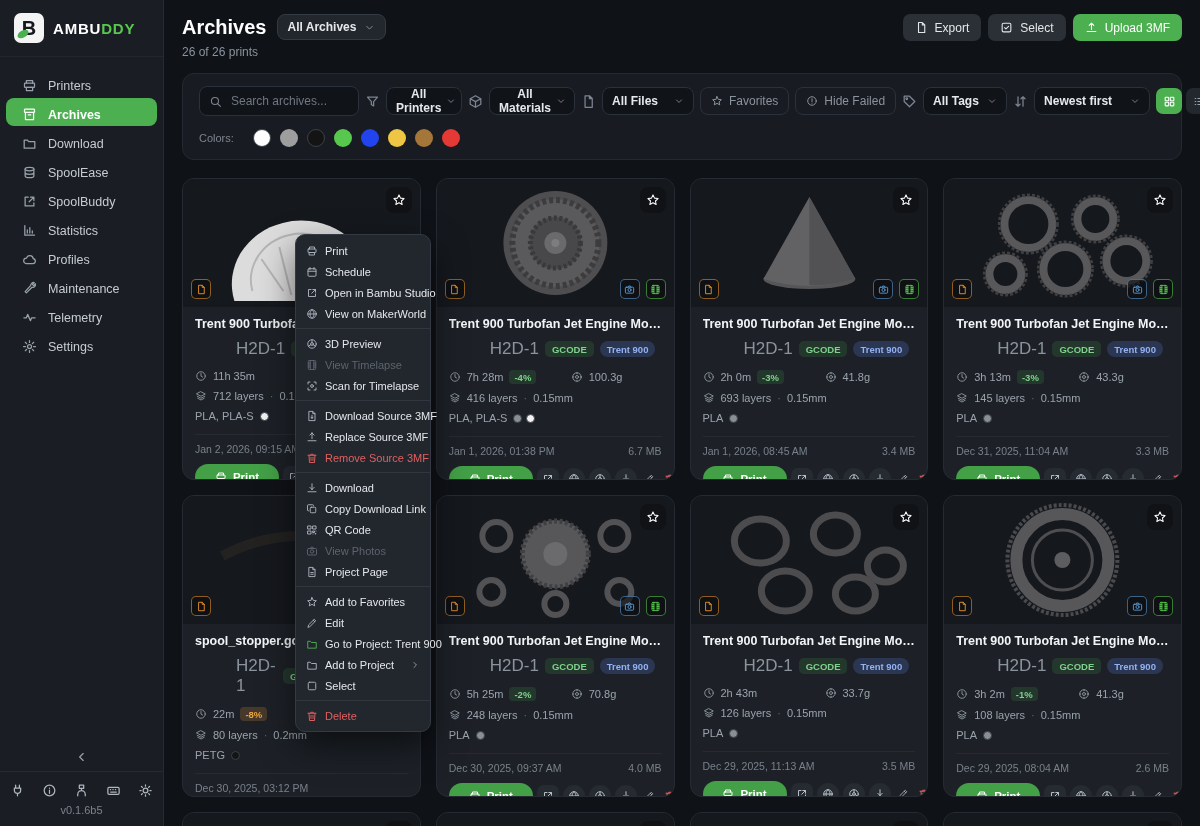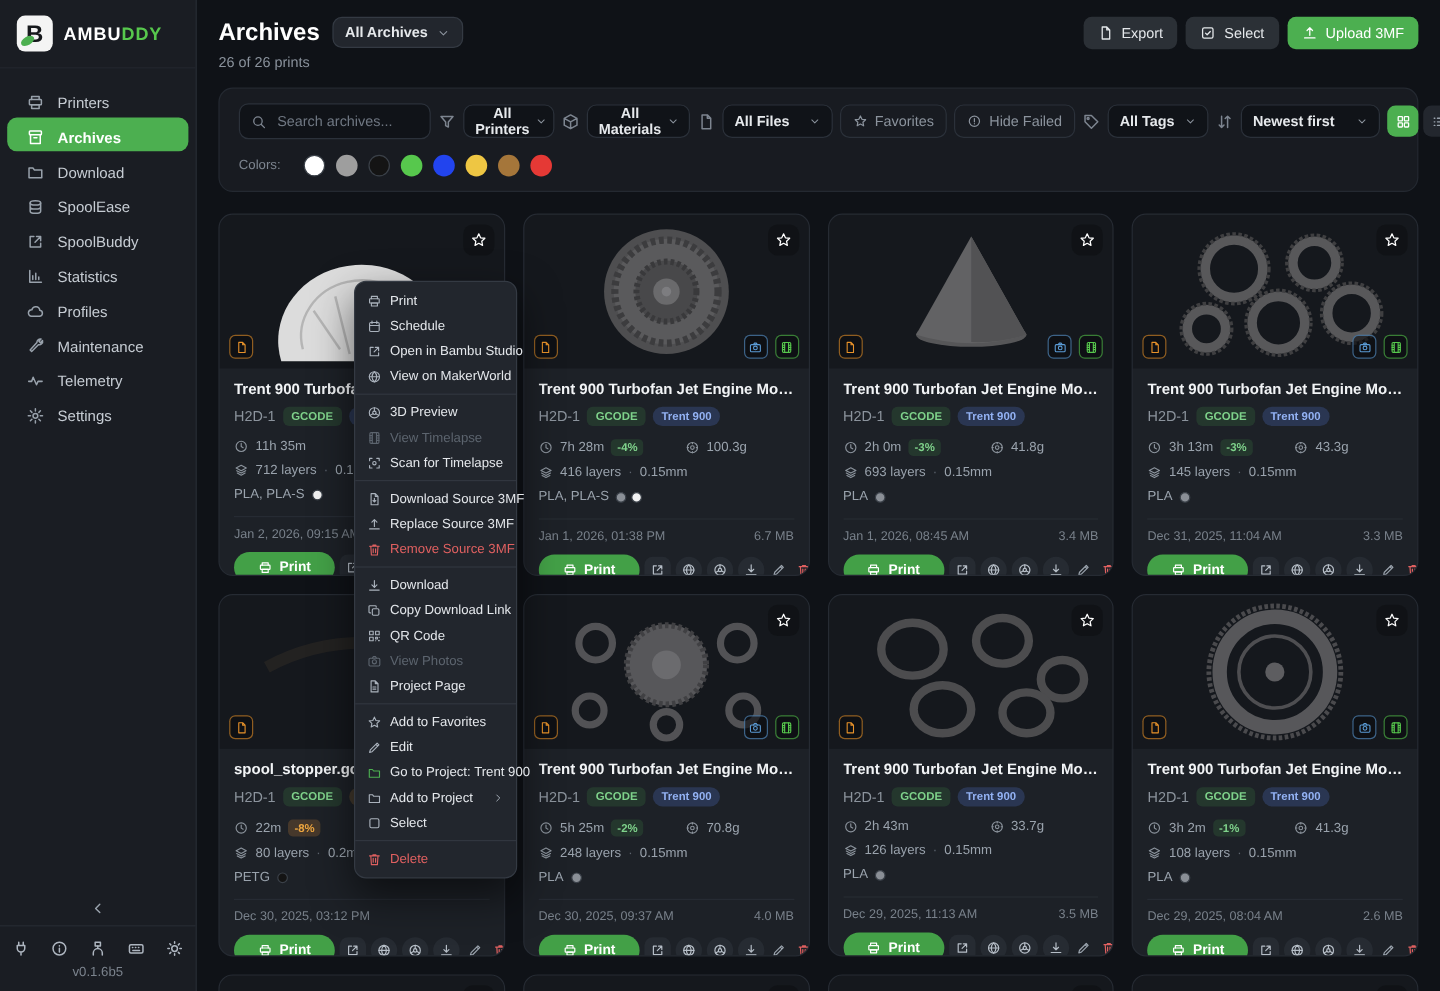--- a/index.html
+++ b/index.html
@@ -74,21 +74,21 @@
   .star-btn{position:absolute;top:8px;right:8px;width:26px;height:26px;border-radius:8px;background:rgba(12,14,17,.55);display:flex;align-items:center;justify-content:center;color:#fff;z-index:2;}
   .star-btn svg{width:14px;height:14px;stroke-width:1.8;}
   .fbadge{position:absolute;bottom:8px;width:20px;height:20px;border-radius:5px;display:flex;align-items:center;justify-content:center;background:rgba(10,12,15,.6);box-sizing:border-box;z-index:2;}
   .fbadge svg{width:11px;height:11px;}
   .badge-file{left:8px;border:1px solid rgba(232,146,42,.6);color:#e8922a;}
   .badge-cam{right:34px;border:1px solid rgba(91,155,213,.6);color:#5b9bd5;}
   .badge-film{right:8px;border:1px solid rgba(87,200,77,.6);color:#57c84d;}
   .card-body{padding:10px 12px 12px;display:flex;flex-direction:column;flex:1;}
   .card-title{color:#f2f4f6;font-size:12.5px;font-weight:bold;white-space:nowrap;overflow:hidden;text-overflow:ellipsis;}
   .badge-row{display:flex;align-items:center;gap:6px;margin-top:8px;}
-  .printer-label{color:#8b939c;font-size:12px;}
+  .printer-label{color:#8b939c;font-size:17px;margin-left:41px;}
   .badge{font-size:9.5px;font-weight:bold;padding:2.5px 7px;border-radius:9px;white-space:nowrap;}
   .badge.gcode{background:rgba(76,175,80,.16);color:#7fd28b;border-radius:5px;}
   .badge.proj-blue{background:rgba(90,130,235,.22);color:#93b2f4;}
   .badge.proj-orange{background:rgba(235,160,70,.18);color:#eda63f;}
   .stats{margin-top:11px;font-size:11px;color:#9aa3ad;}
   .stat-line{display:flex;align-items:center;gap:6px;margin-bottom:8px;}
   .stat-line svg{width:12px;height:12px;color:#8b939c;flex:none;stroke-width:1.9;}
   .st-group{display:flex;align-items:center;gap:6px;}
   .st-group.time{width:116px;flex:none;}
   .delta{font-size:9.5px;font-weight:bold;padding:1.5px 5px;border-radius:4px;}

